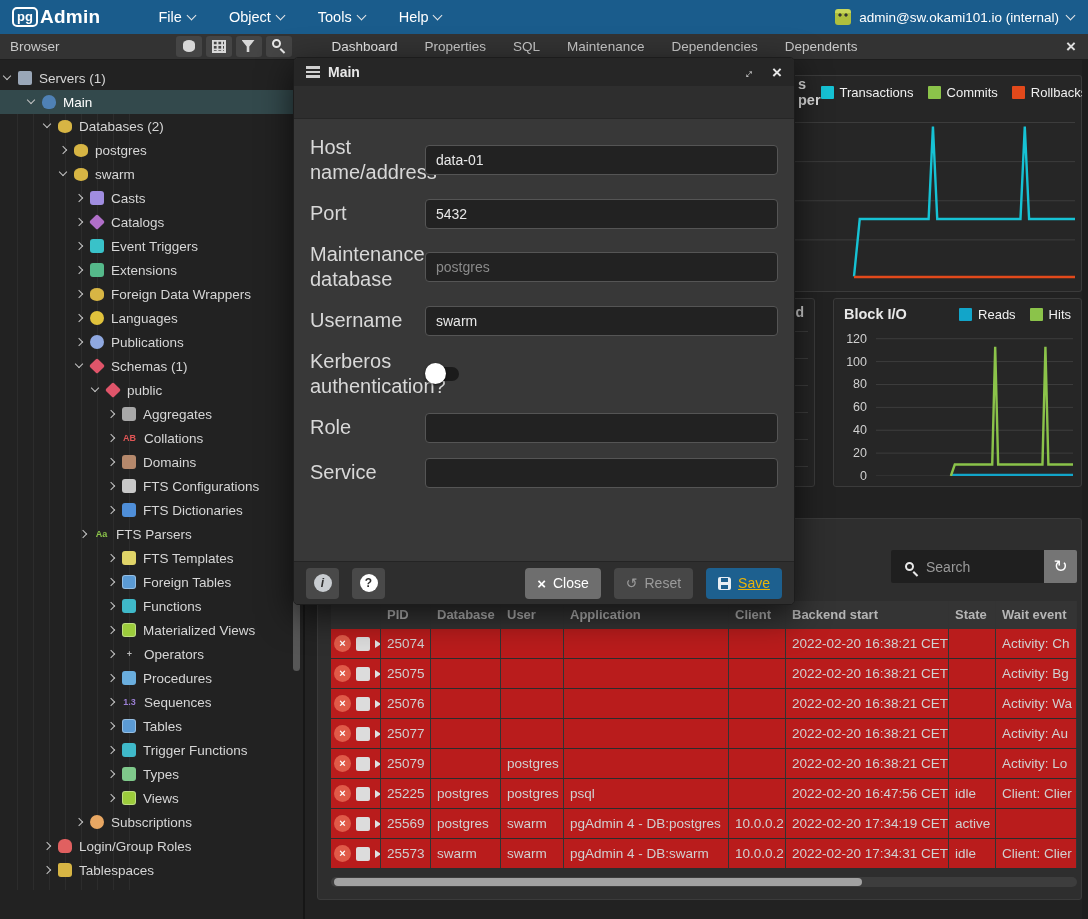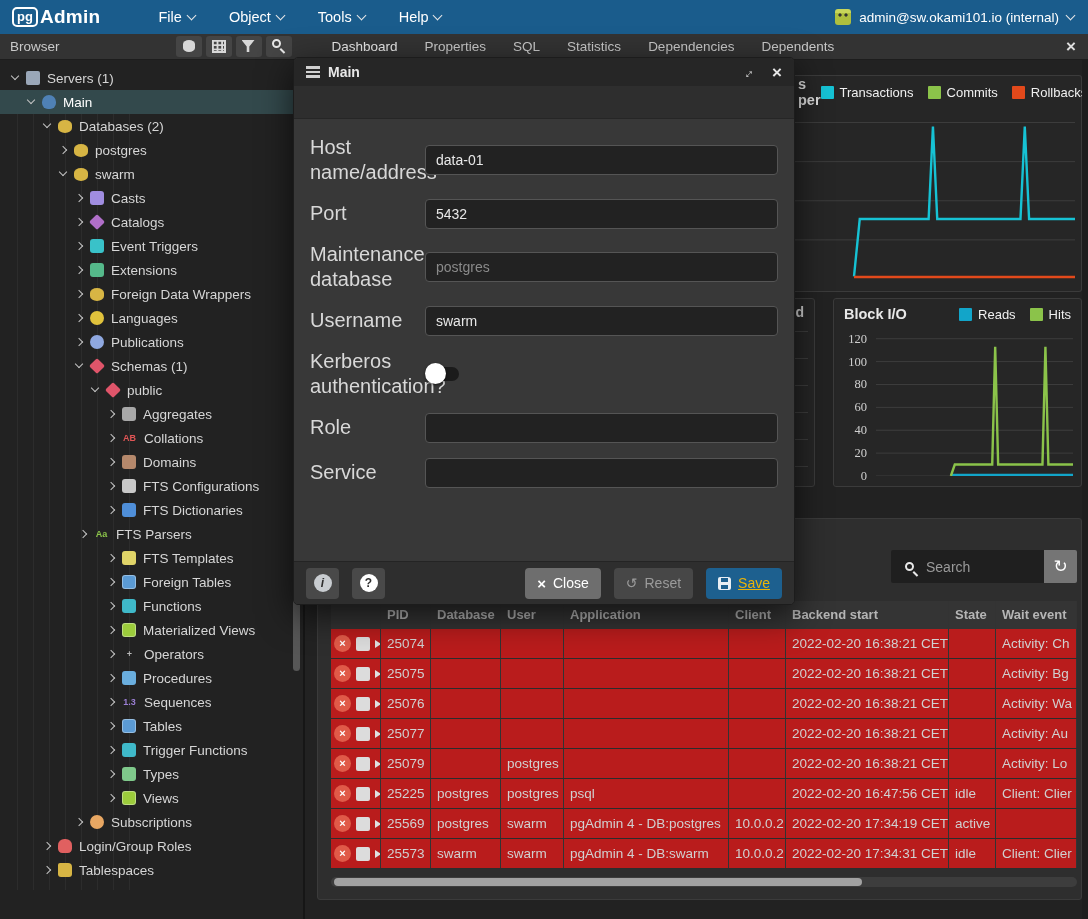--- a/index.html
+++ b/index.html
@@ -96,21 +96,21 @@
   .panel-trans .plot { position:absolute; left:0; top:40px; right:6px; bottom:12px; }
   .panel-strip { left:455px; top:238px; width:55px; height:189px; }
   .panel-strip .panel-head { height:26px; justify-content:flex-end; font-weight:bold; font-size:14px; color:#cfcfcf; }
   .strip-plot { position:absolute; left:6px; right:6px; top:32px; bottom:10px;
     background:repeating-linear-gradient(#3d3d3d 0 1px, transparent 1px 27px); }
   .strip-plot::after { content:""; position:absolute; left:4px; bottom:13px; width:20px; height:3px;
     background:#8bc34a; box-shadow:0 3px 0 -1px #12a5c9; }
   .panel-blockio { left:528px; top:238px; width:249px; height:189px; }
   .panel-blockio .panel-title { font-weight:bold; font-size:14.5px; }
   .panel-blockio .panel-head { height:30px; }
-  .plot-wrap { position:absolute; left:0; top:34px; right:8px; bottom:10px;font-family:Liberation Serif, serif; }
+  .plot-wrap { position:absolute; left:0; top:34px; right:8px; bottom:10px; }
   .yticks { position:absolute; left:0; top:0; width:38px; height:100%; }
   .yticks div { position:absolute; right:5px; transform:translateY(-50%); font-size:12.5px; color:#cfcfcf; }
   .bio-plot { position:absolute; left:42px; right:0; top:0; bottom:0; }
   .plot svg, .bio-plot svg { width:100%; height:100%; display:block; }
   .grid { stroke:#3d3d3d; stroke-width:1; vector-effect:non-scaling-stroke; }
 
   
   .panel-activity { left:12px; top:458px; width:765px; height:382px; background:#2e2e2e; }
   .search-box { position:absolute; left:573px; top:31px; width:153px; height:33px; background:#1f1f1f;
     display:flex; align-items:center; border-radius:2px 0 0 2px; }
@@ -234,31 +234,31 @@
           <i class="i-funnel"></i>
         </span>
       <span class="tbtn">
           <i class="i-mag"></i>
         </span>
     </div>
     <nav class="tabs">
         <span class="active">Dashboard</span>
         <span>Properties</span>
         <span>SQL</span>
-        <span>Statistics</span>
+        <span>Maintenance</span>
         <span>Dependencies</span>
         <span>Dependents</span>
       </nav>
     <span class="panel-close">×</span>
   </div>
 
   <aside class="sidebar">
     <div class="guides"></div>
     <div class="tree">
-        <div class="tree-row" style="padding-left: 8px;">
+        <div class="tree-row" style="">
           <span class="chev open"></span>
           <span class="ticon shape-stack" style="background: rgb(154, 167, 184); color: rgb(154, 167, 184);"></span>
           <span class="tlabel">Servers (1)</span>
         </div>
         <div class="tree-row selected" style="padding-left: 24px;">
           <span class="chev open"></span>
           <span class="ticon shape-elephant" style="background: rgb(79, 129, 181); color: rgb(79, 129, 181);"></span>
           <span class="tlabel">Main</span>
         </div>
         <div class="tree-row" style="padding-left: 40px;">

